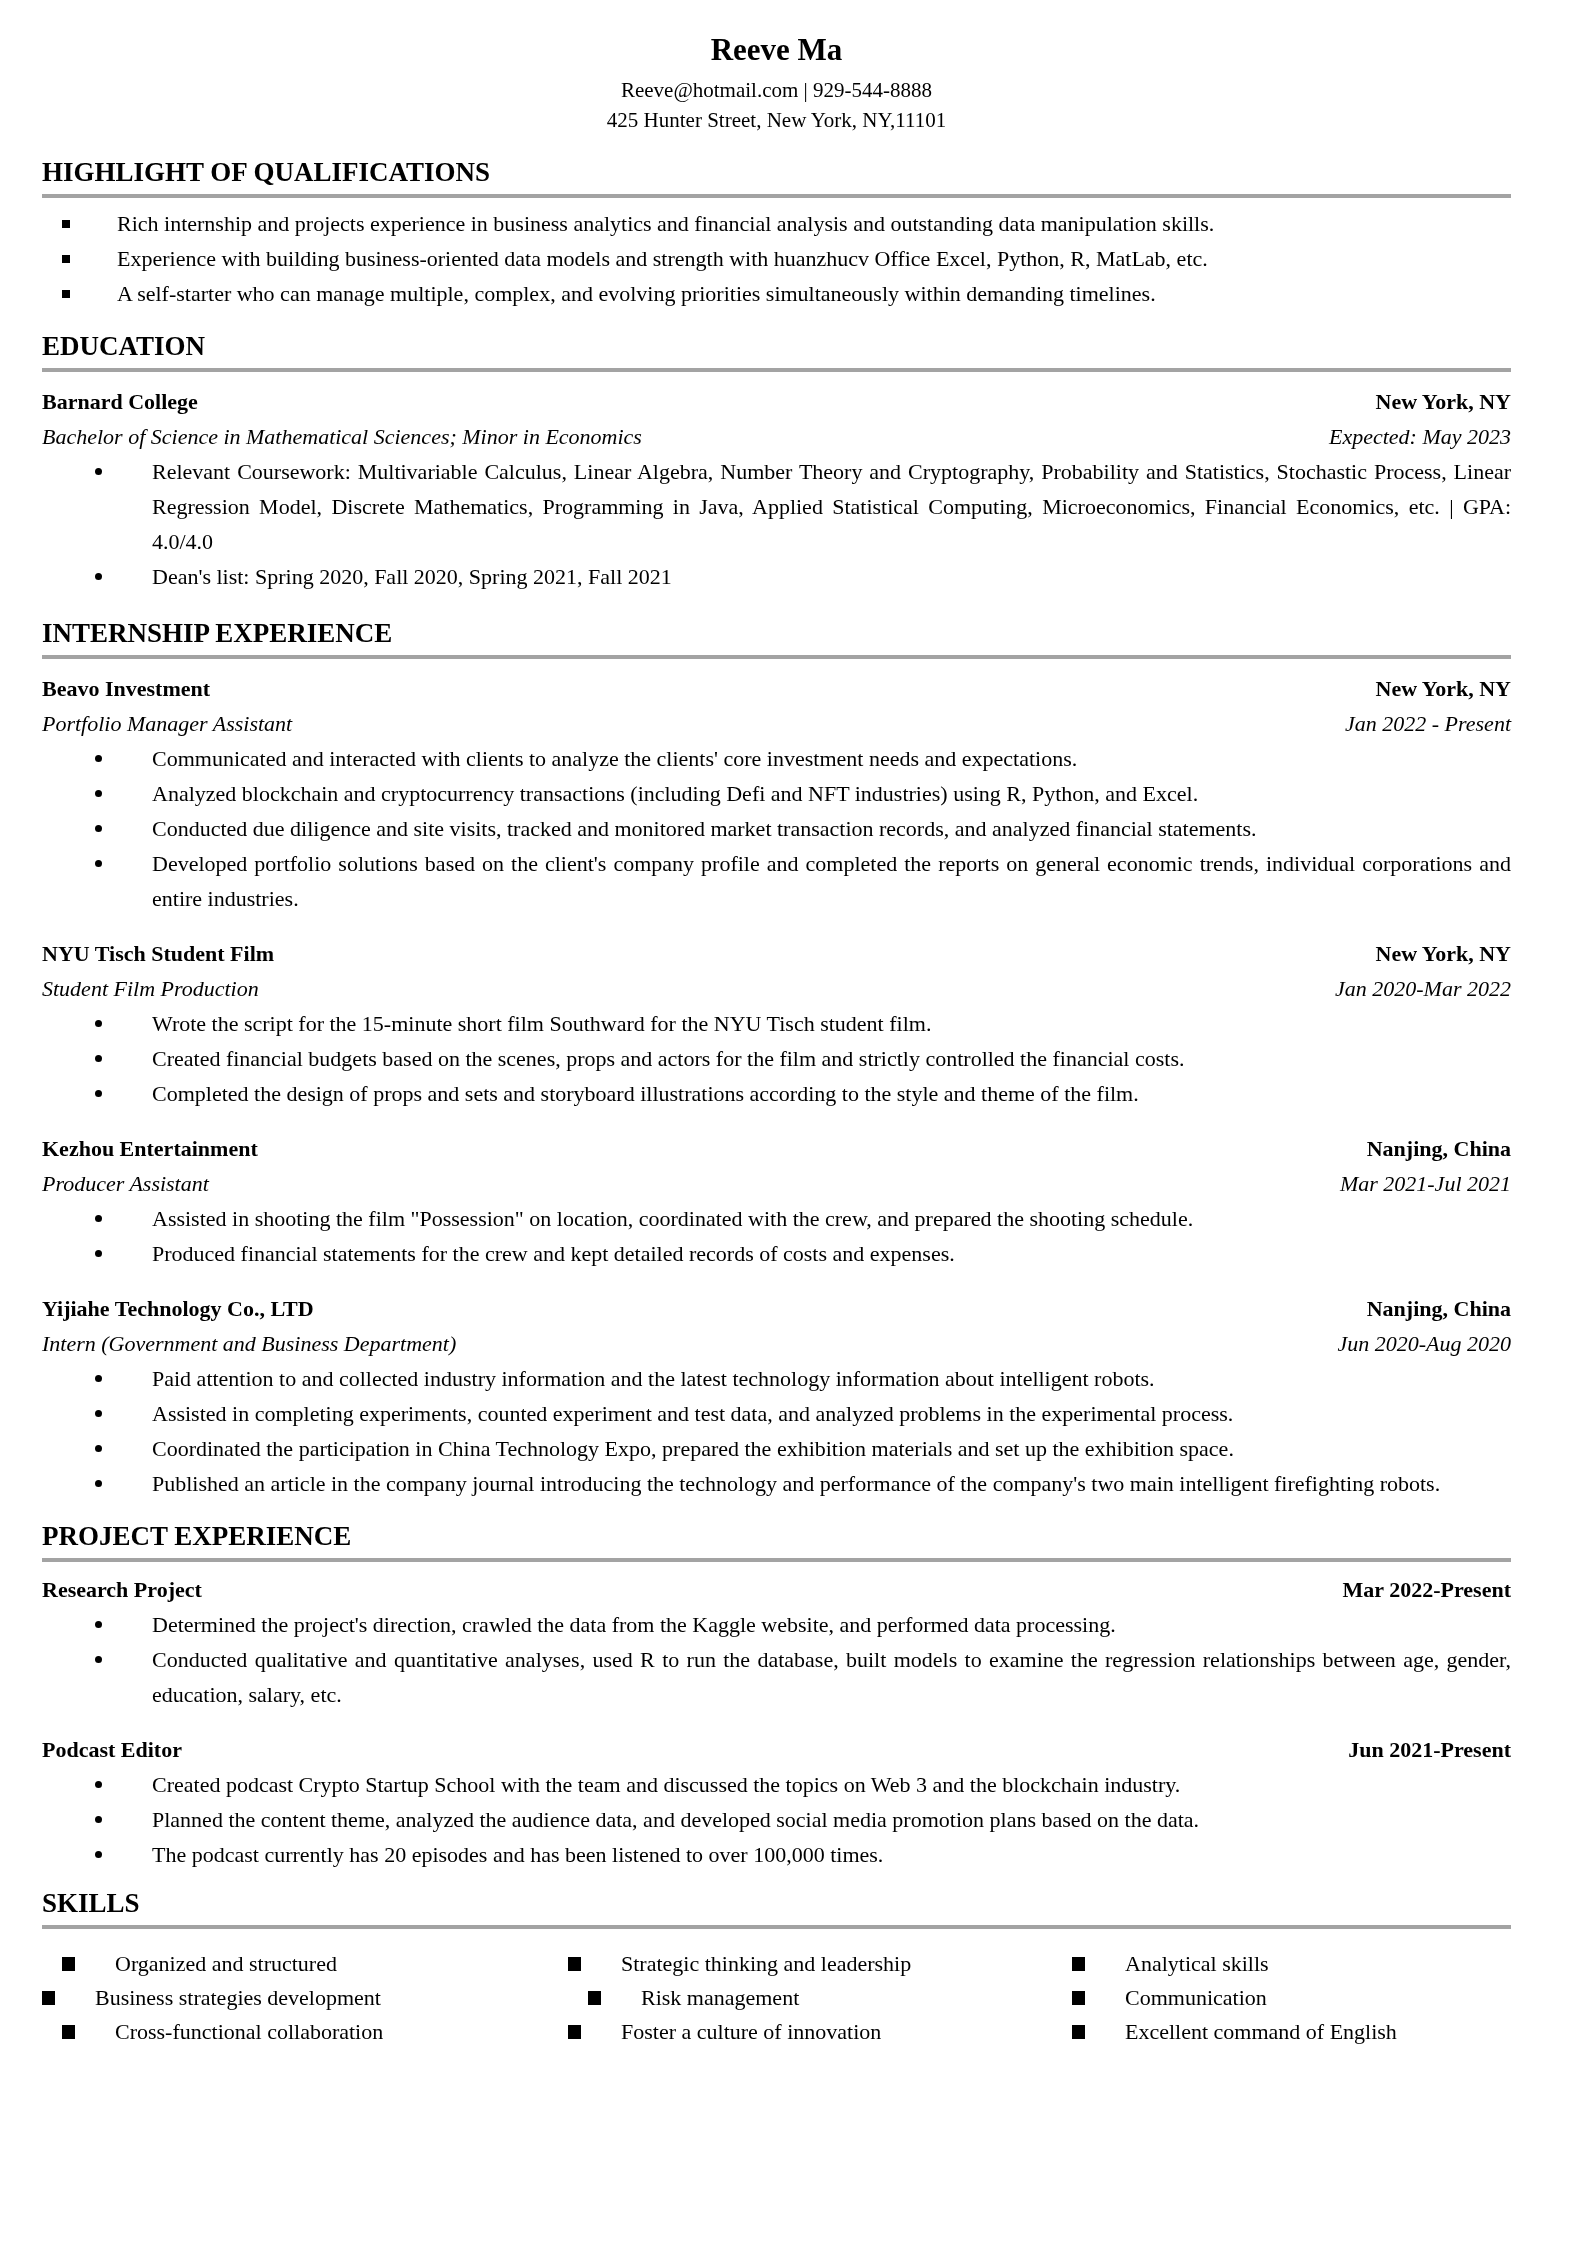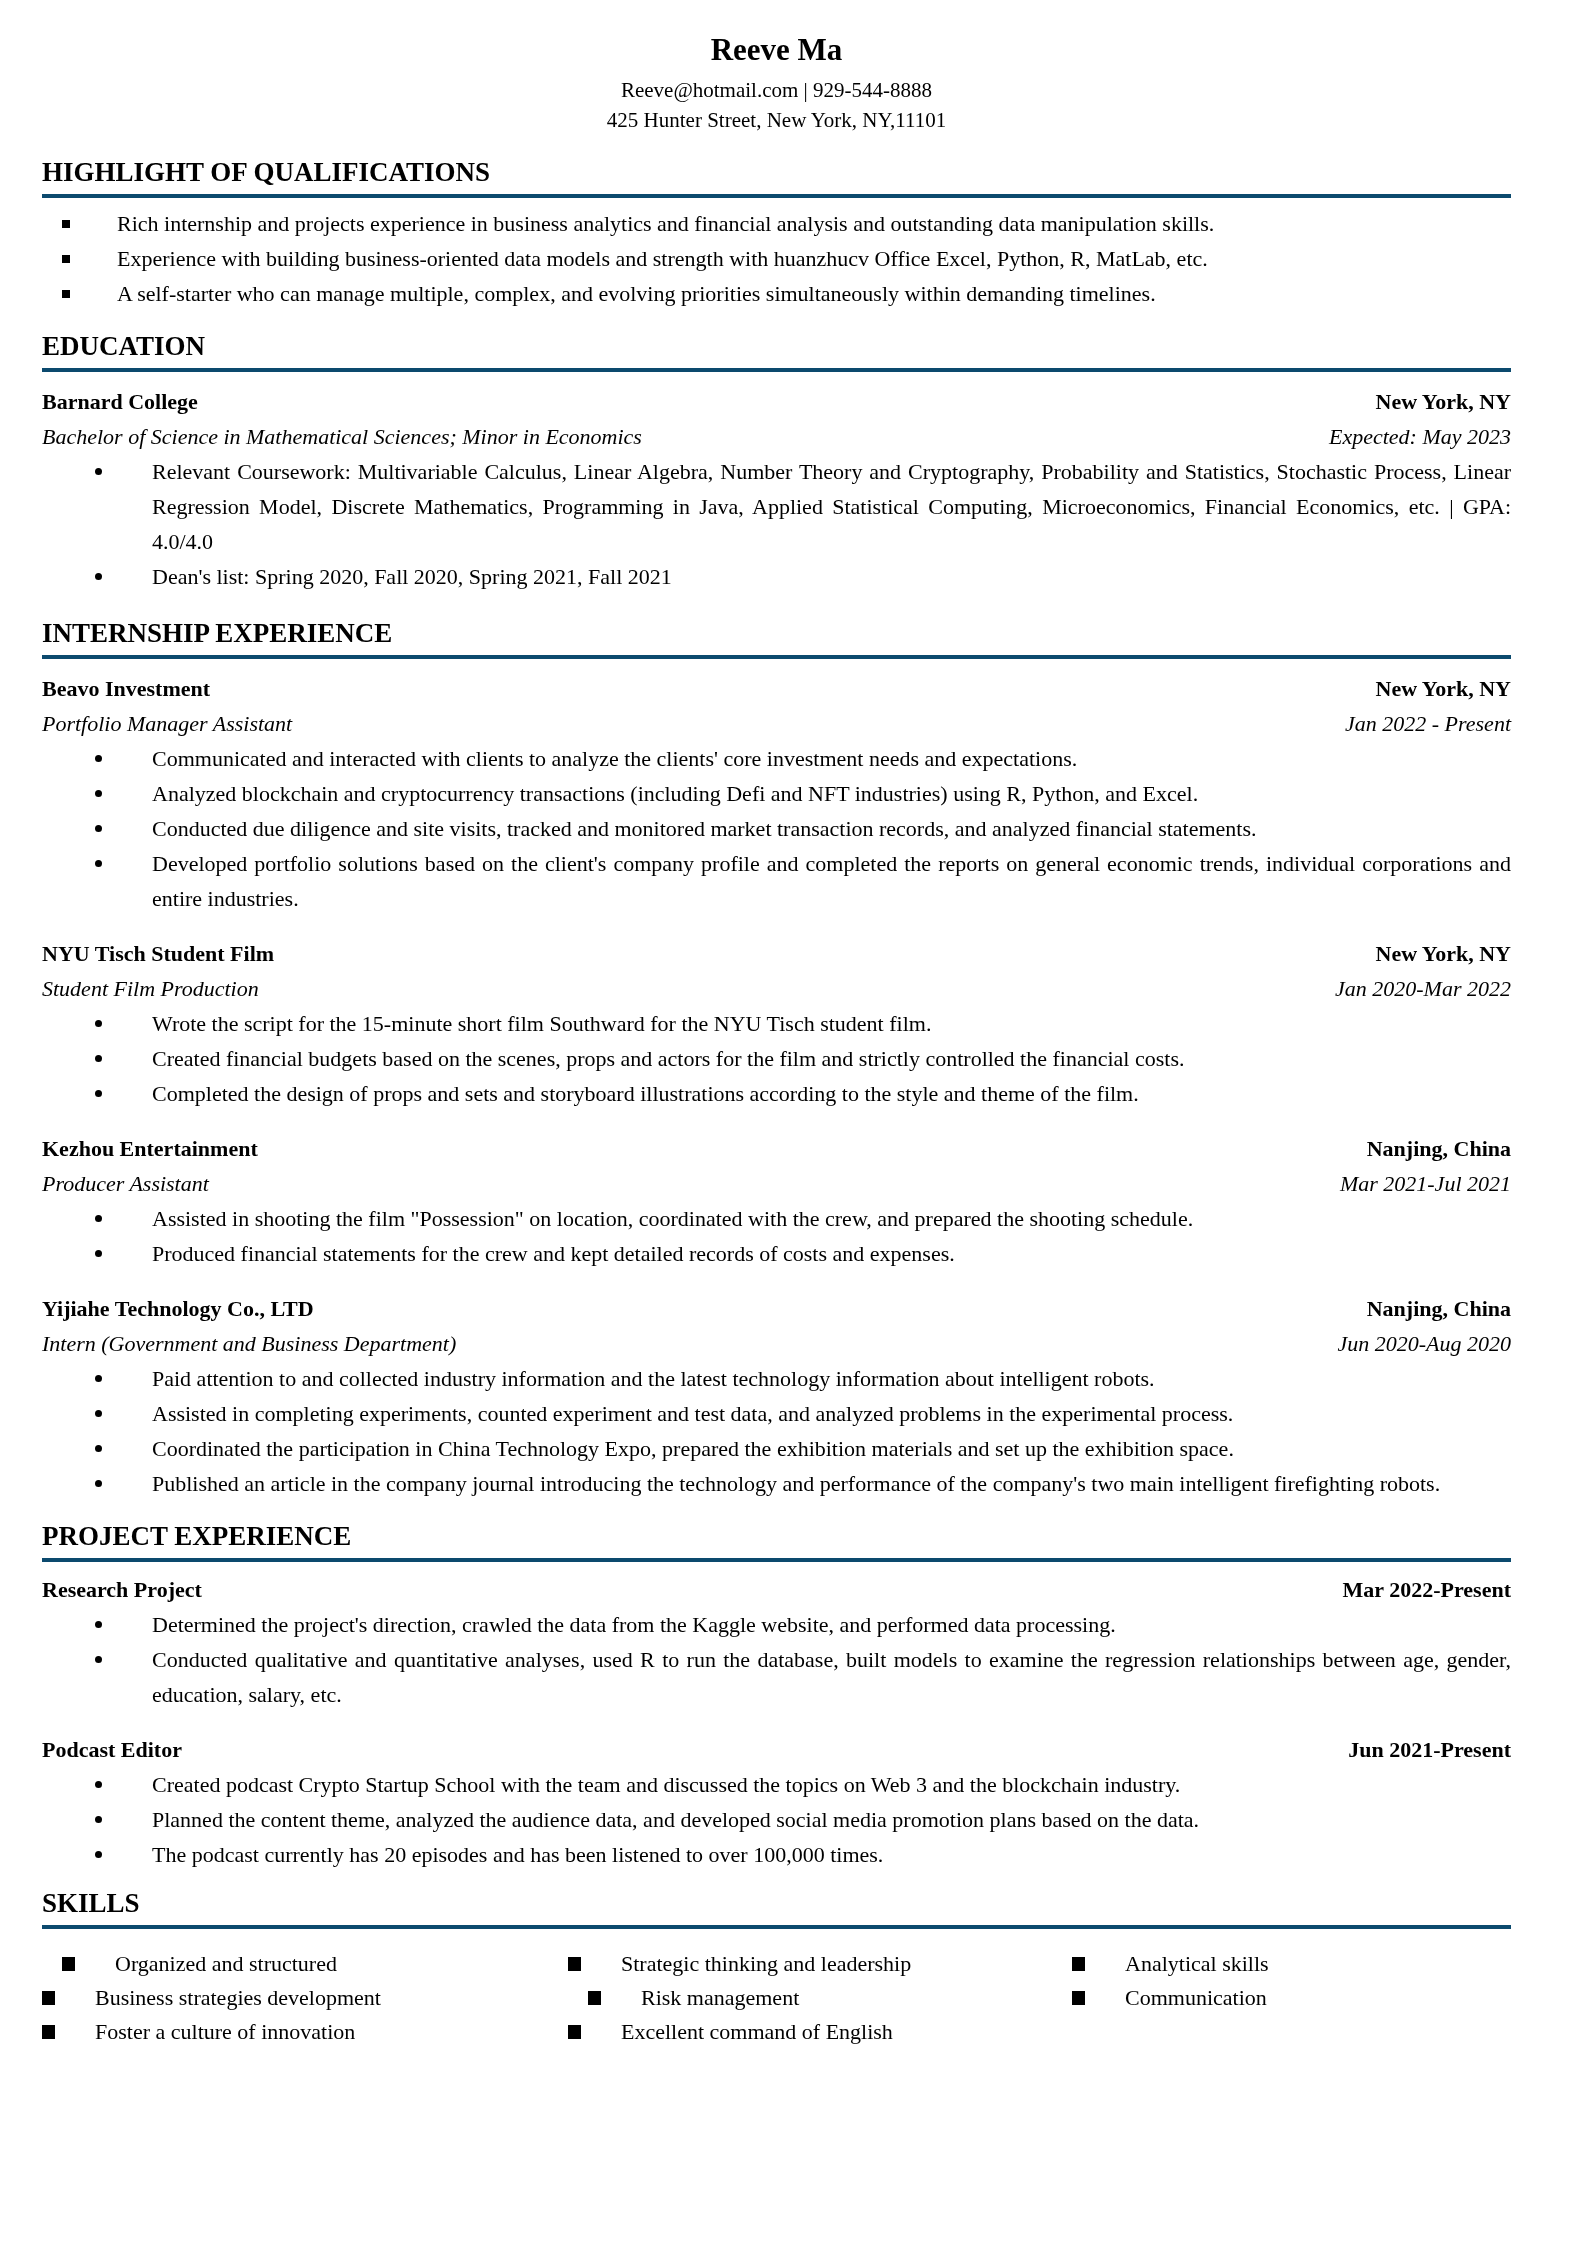--- a/index.html
+++ b/index.html
@@ -18,21 +18,21 @@
   .hdr { text-align: center; }
   .hdr .name { font-size: 31px; font-weight: 700; line-height: 40px; margin-bottom: 5px; }
   .hdr .sub  { font-size: 21px; line-height: 30px; }
 
   
   h2.sec {
     font-size: 27px;
     font-weight: 700;
     line-height: 34px;
     padding-bottom: 5px;
-    border-bottom: 4px solid #0c4a6e;
+    border-bottom: 4px solid #a3a3a3;
   }
   #sec-qualifications h2 { margin-top: 20px; margin-bottom: 8px; }
   #sec-education      h2 { margin-top: 18px; margin-bottom: 12px; }
   #sec-internship     h2 { margin-top: 22px; margin-bottom: 12px; }
   #sec-projects       h2 { margin-top: 18px; margin-bottom: 10px; }
   #sec-skills         h2 { margin-top: 14px; margin-bottom: 18px; }
 
   
   ul { list-style: none; }
   ul li {
@@ -218,18 +218,19 @@
 
   <section id="sec-skills">
     <h2 class="sec">SKILLS</h2>
     <div class="skills-grid">
       <div class="skill c1">Organized and structured</div>
       <div class="skill">Strategic thinking and leadership</div>
       <div class="skill">Analytical skills</div>
       <div class="skill">Business strategies development</div>
       <div class="skill c1">Risk management</div>
       <div class="skill">Communication</div>
+      <div class="skill c1">Cross-functional collaboration</div>
       <div class="skill">Foster a culture of innovation</div>
       <div class="skill">Excellent command of English</div>
     </div>
   </section>
 
 </div>
 
 </body></html>

